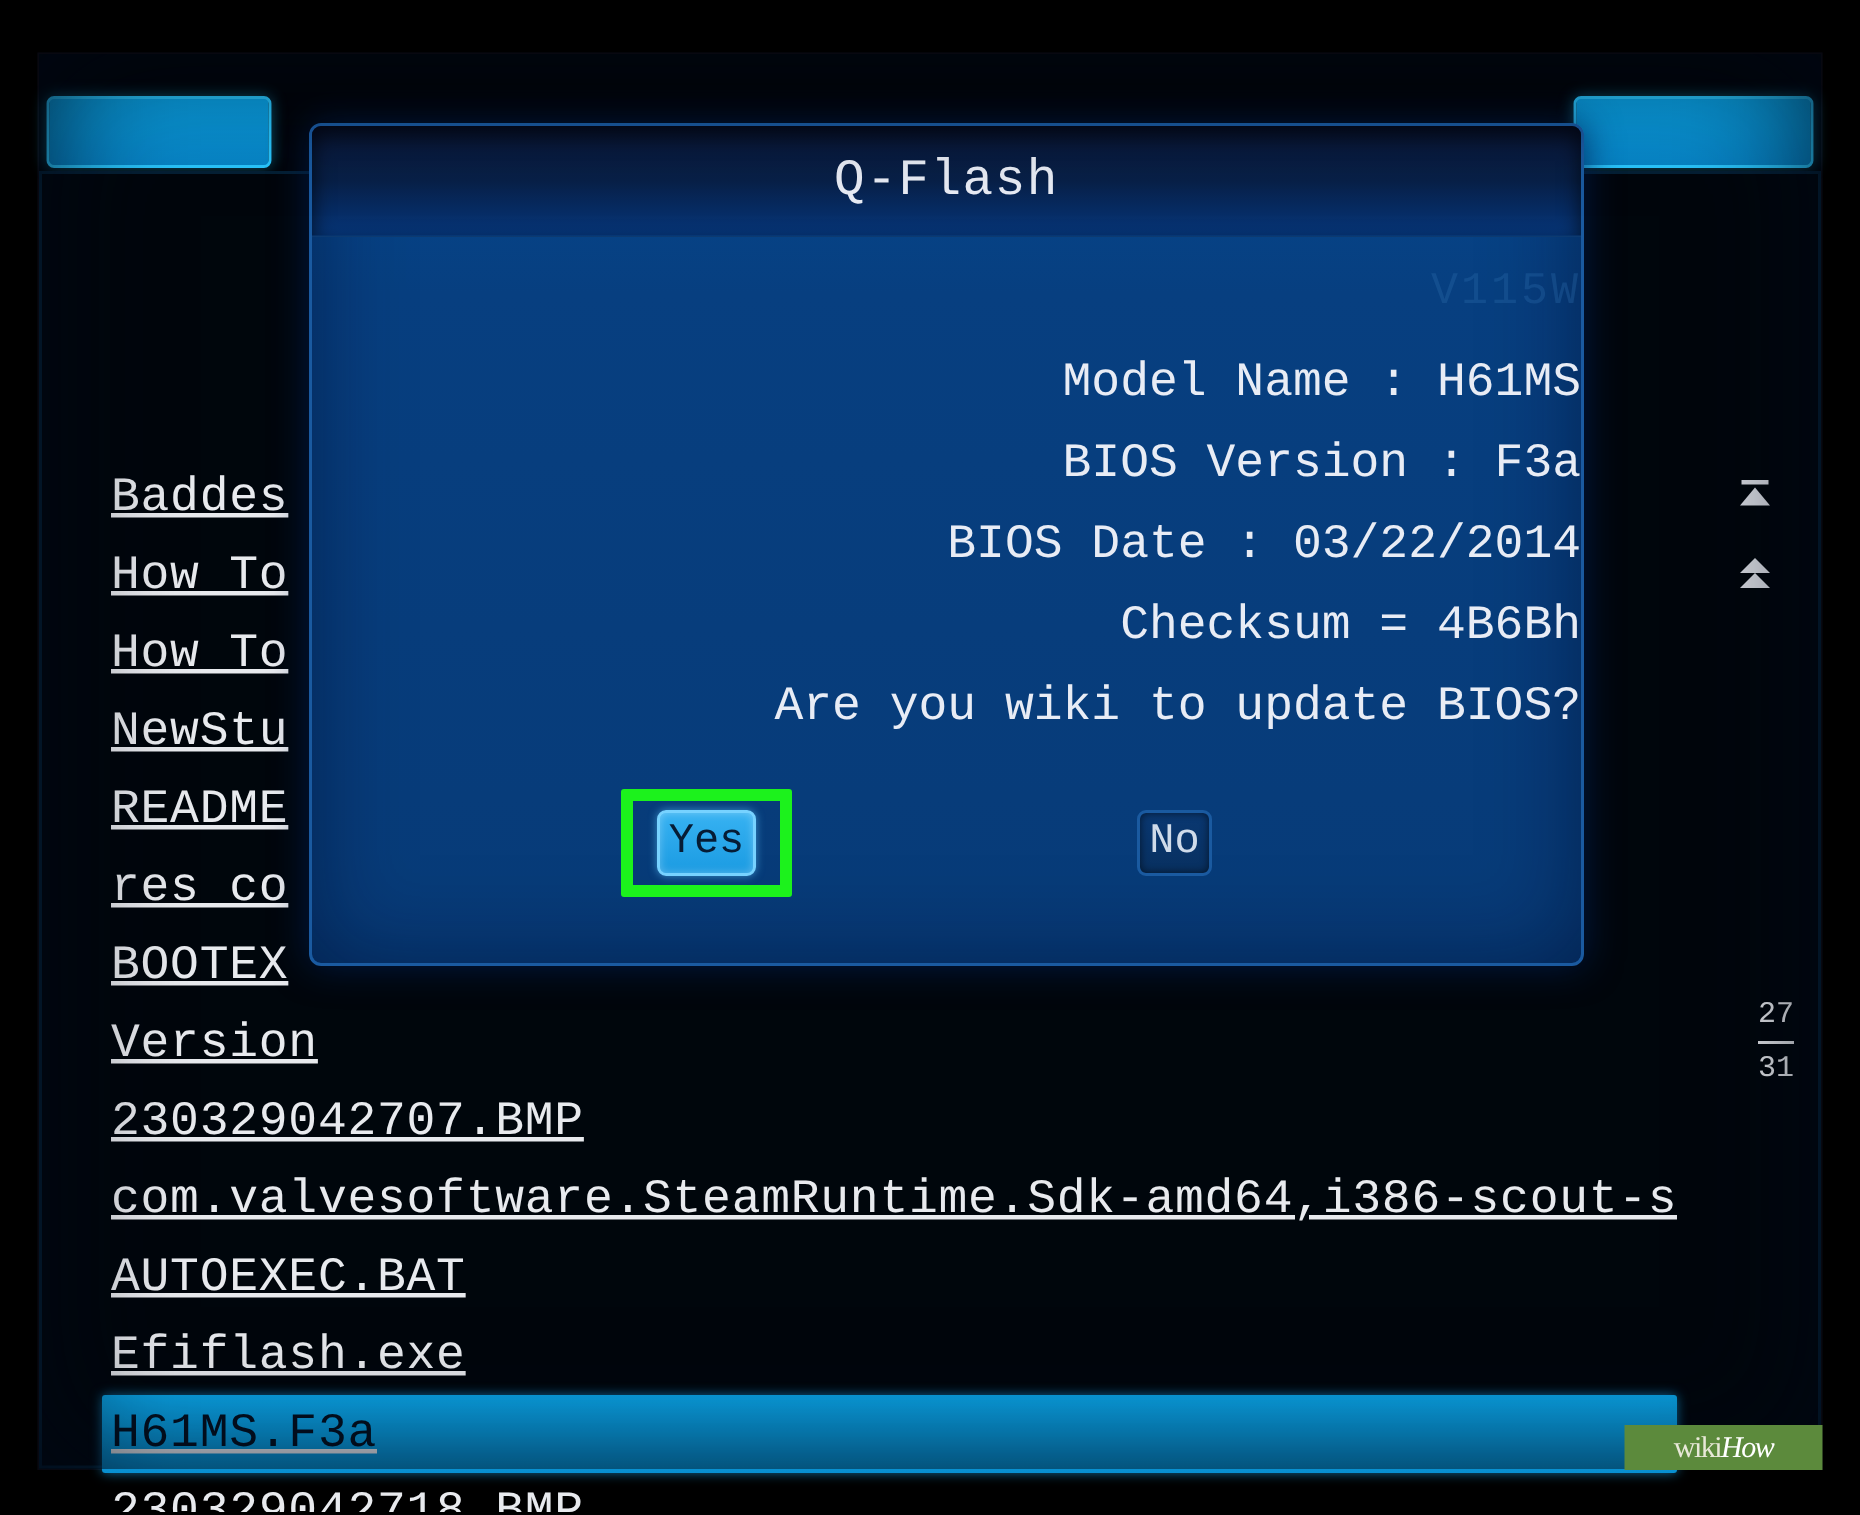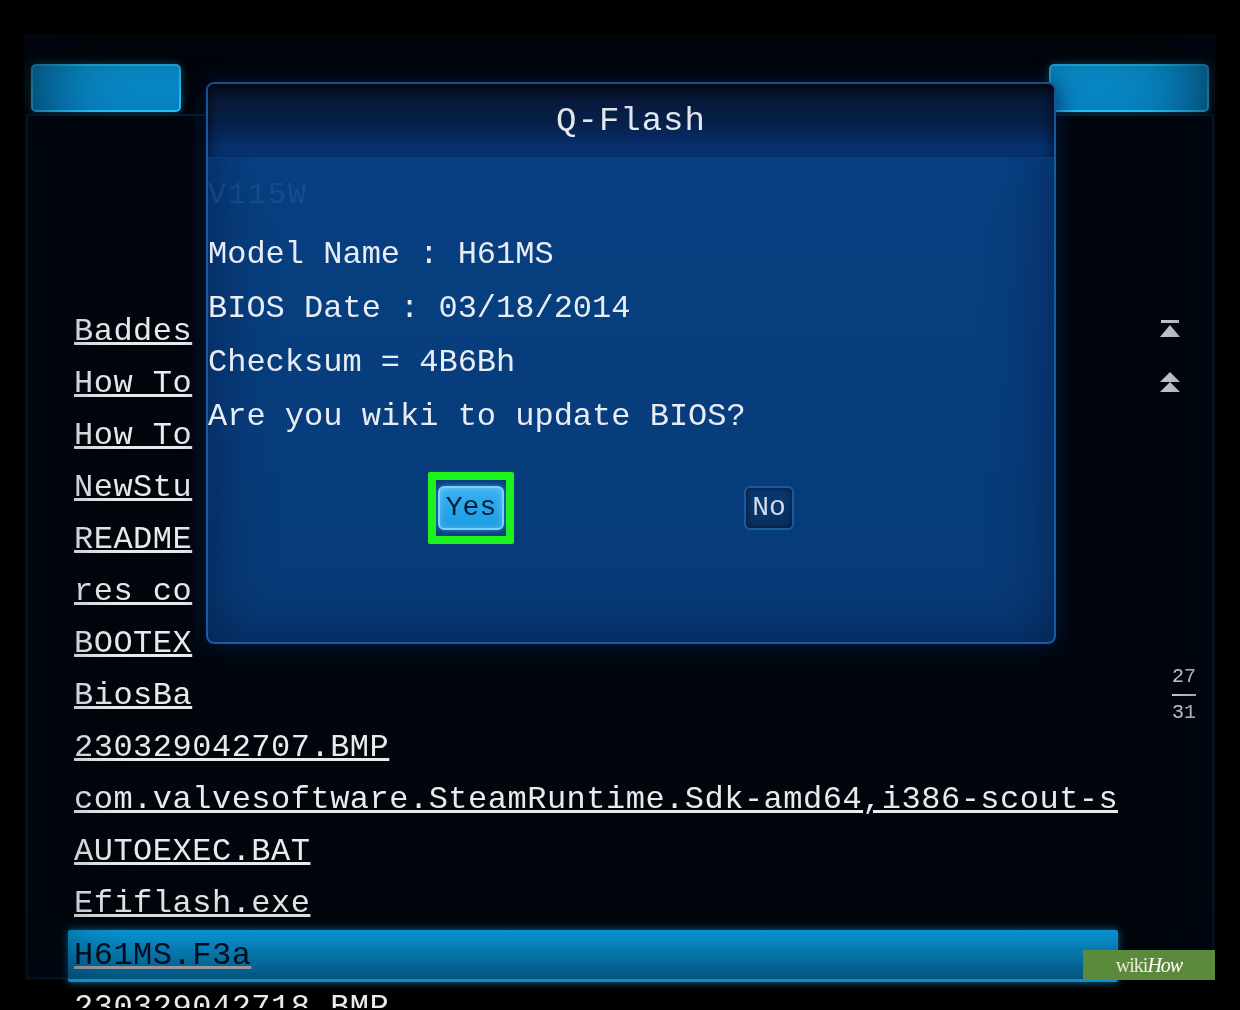--- a/index.html
+++ b/index.html
@@ -105,21 +105,21 @@
     .dialog {
       position: absolute;
       top: 46px; left: 180px;
       width: 850px;
       height: 562px;
       background: linear-gradient(#06468c, #073f80 20%, #073b78);
       border: 2px solid #1a5aa0;
       border-radius: 8px;
       box-shadow: 0 0 24px rgba(0,30,80,0.8), inset 0 0 60px rgba(0,10,40,0.5);
       color: #e8ecf5;
-      text-align: left;
+      text-align: right;
     }
     .dialog-header {
       height: 74px;
       display: flex;
       align-items: center;
       justify-content: center;
       background: linear-gradient(#0a1838, #082048 50%, #06367a);
       border-bottom: 1px solid #0d3a70;
       border-radius: 6px 6px 0 0;
       box-shadow: inset 0 6px 14px rgba(0,0,0,0.7);
@@ -152,21 +152,21 @@
       width: 66px;
       height: 44px;
       font-size: 28px;
       font-family: inherit;
       display: flex; align-items: center; justify-content: center;
       border-radius: 6px;
       cursor: default;
     }
     .btn-yes-wrapper {
       border: 8px solid #1cf21c;
-      padding: 6px 2px;
+      padding: 6px 16px;
       border-radius: 2px;
       display: inline-flex;
     }
     .btn-yes {
       background: linear-gradient(#37b2f2, #1b9be2);
       color: #061c35;
       border: 2px solid #77d2ff;
       box-shadow: 0 0 6px rgba(90,200,255,0.6), inset 0 0 6px rgba(255,255,255,0.3);
       font-weight: 500;
     }
@@ -213,21 +213,21 @@
   <div class="dark-window">
 
     <div class="file-list" id="file-list">
         <div class="file-row">Baddes</div>
         <div class="file-row">How To</div>
         <div class="file-row">How To</div>
         <div class="file-row">NewStu</div>
         <div class="file-row">README</div>
         <div class="file-row">res co</div>
         <div class="file-row">BOOTEX</div>
-        <div class="file-row">BiosBa</div>
+        <div class="file-row">Version</div>
         <div class="file-row">230329042707.BMP</div>
         <div class="file-row">com.valvesoftware.SteamRuntime.Sdk-amd64,i386-scout-s ..</div>
         <div class="file-row">AUTOEXEC.BAT</div>
         <div class="file-row">Efiflash.exe</div>
         <div class="file-row selected">H61MS.F3a</div>
         <div class="file-row cut">230329042718.BMP</div>
       </div>
 
     <div class="scroll-top-icon">
       <svg viewBox="0 0 24 24">
@@ -250,21 +250,22 @@
 
   </div>
 
   <div class="dialog">
     <div class="dialog-header">
       <div class="dialog-title">Q-Flash</div>
     </div>
     <div class="dialog-body">
       <div class="faded-version">V115W</div>
       <div class="dialog-row"><span>Model Name : </span><span>H61MS</span></div>
-      <div class="dialog-row"><span>BIOS Date : </span><span>03/18/2014</span></div>
+      <div class="dialog-row"><span>BIOS Version : </span><span>F3a</span></div>
+      <div class="dialog-row"><span>BIOS Date : </span><span>03/22/2014</span></div>
       <div class="dialog-row"><span>Checksum = </span><span>4B6Bh</span></div>
       <div class="dialog-row">Are you wiki to update BIOS?</div>
       <div class="dialog-buttons">
         <div class="btn-yes-wrapper">
           <div class="btn btn-yes">Yes</div>
         </div>
         <div class="btn btn-no">No</div>
       </div>
     </div>
   </div>

